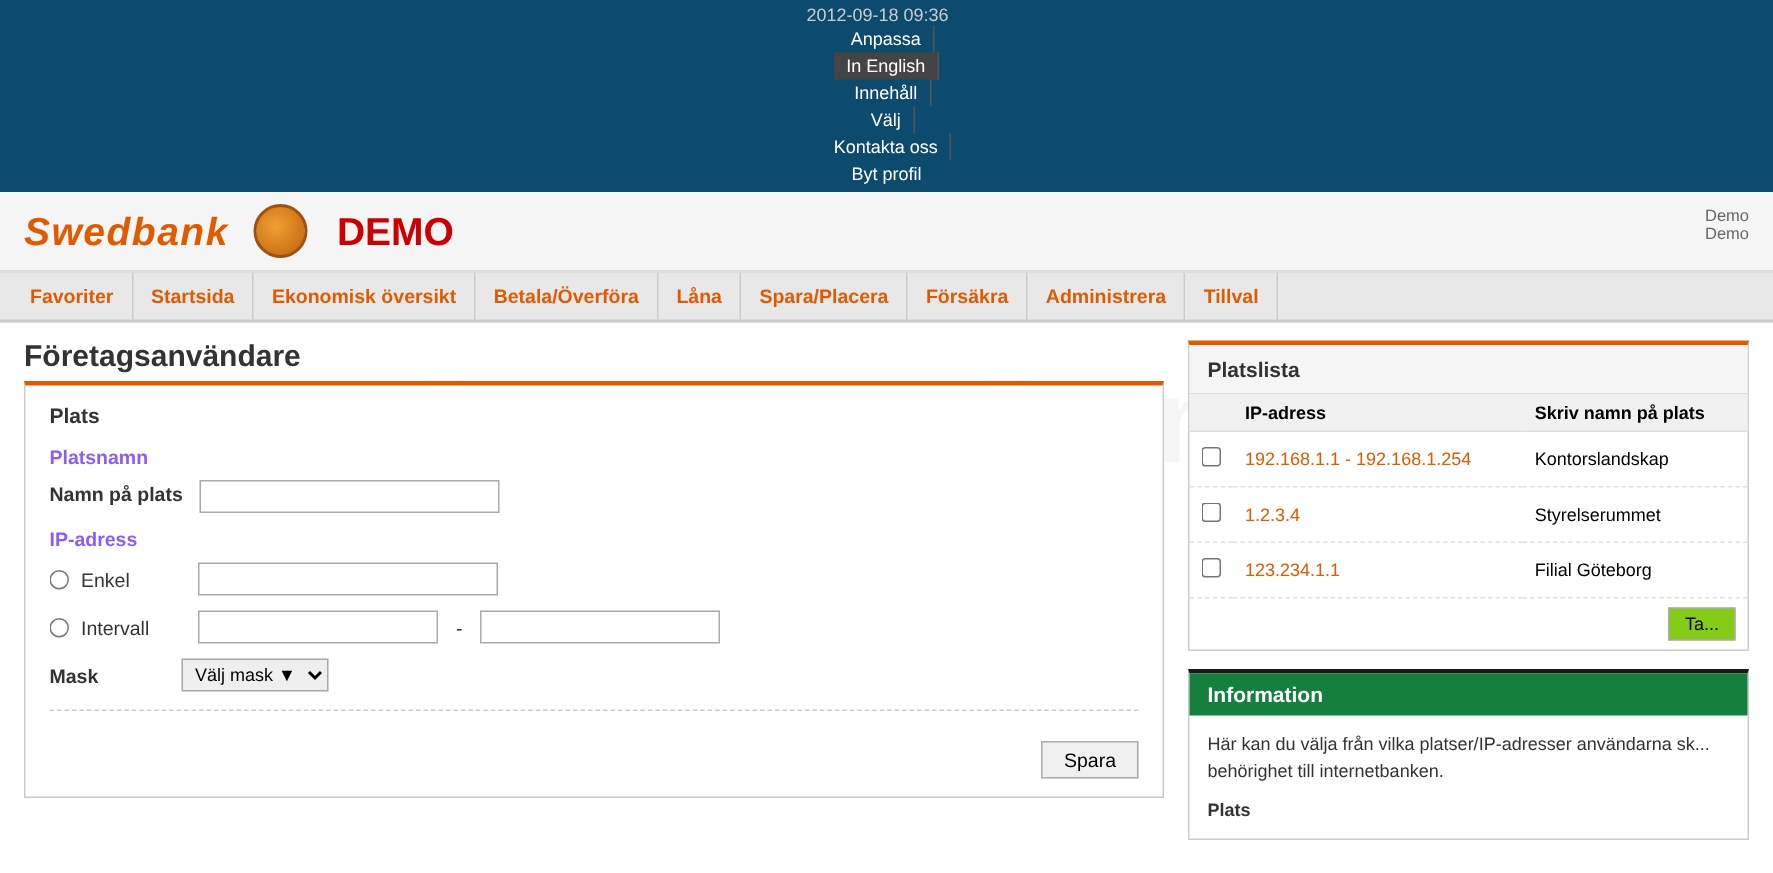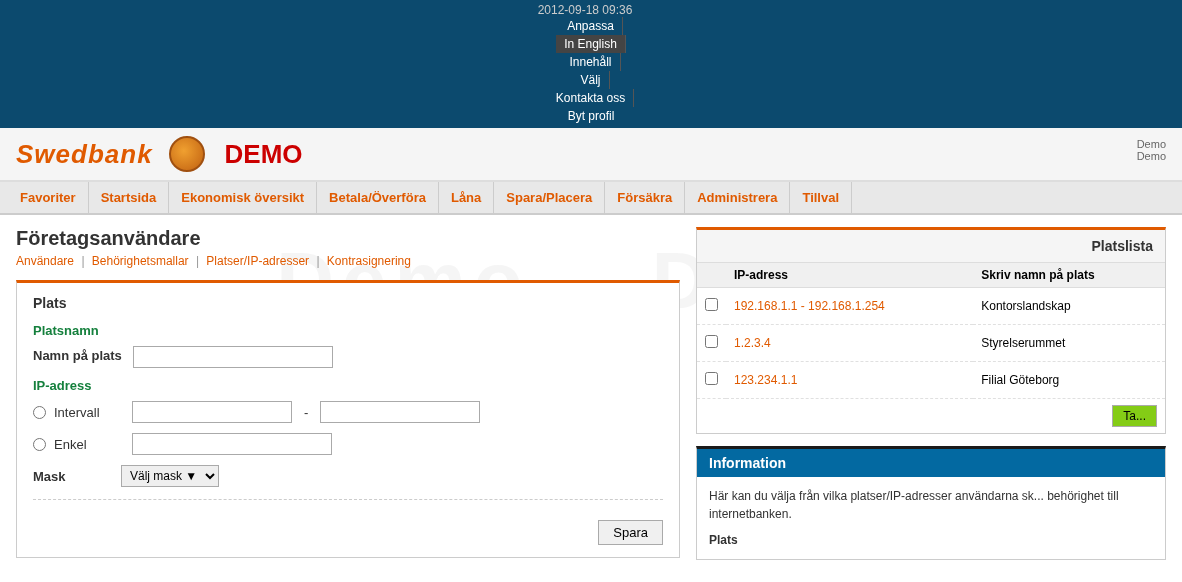--- a/index.html
+++ b/index.html
@@ -108,21 +108,21 @@
       font-size: 80px;
       font-weight: bold;
       color: rgba(200, 200, 200, 0.18);
       pointer-events: none;
       white-space: nowrap;
       z-index: 0;
       letter-spacing: 8px;
     }
 
     
-    #left-panel { width: 664px; position: relative; z-index: 1; }
+    #left-panel { width: 760px; position: relative; z-index: 1; }
 
     .page-title {
       font-size: 20px;
       font-weight: bold;
       color: #333;
       margin-bottom: 4px;
     }
     .breadcrumb {
       margin-bottom: 12px;
       font-size: 12px;
@@ -150,21 +150,21 @@
     .field-label {
       font-weight: bold;
       font-size: 13px;
       color: #333;
       margin-bottom: 4px;
       display: block;
     }
     .section-label {
       font-weight: bold;
       font-size: 13px;
-      color: #15803d;
+      color: #8b5cf6;
       margin-bottom: 8px;
       margin-top: 8px;
     }
     .text-input {
       border: 1px solid #aaa;
       padding: 3px 5px;
       width: 200px;
       font-size: 12px;
       height: 22px;
     }
@@ -227,21 +227,20 @@
       margin-bottom: 12px;
       background: #fff;
     }
     .platslista-title {
       font-size: 14px;
       font-weight: bold;
       color: #333;
       padding: 8px 12px;
       background: #f5f5f5;
       border-bottom: 1px solid #ddd;
-      text-align: right;
     }
     .platslista-table {
       width: 100%;
       border-collapse: collapse;
       font-size: 12px;
     }
     .platslista-table th {
       text-align: left;
       padding: 5px 8px;
       background: #f0f0f0;
@@ -273,21 +272,21 @@
     
     .info-box {
       border: 1px solid #ccc;
       border-top: 3px solid #1a1a1a;
       background: #fff;
     }
     .info-box-title {
       font-size: 14px;
       font-weight: bold;
       color: #fff;
-      background: #0369a1;
+      background: #15803d;
       padding: 6px 12px;
     }
     .info-box-content {
       padding: 10px 12px;
       font-size: 12px;
       color: #333;
       line-height: 1.5;
     }
     .info-box-content .info-sub-title {
       font-weight: bold;
@@ -331,56 +330,47 @@
 </div>
 
 <div id="page-content">
 
   <div class="watermark">Demo &nbsp;&nbsp; Demo</div>
 
   <div id="left-panel">
 
     <h1 class="page-title">Företagsanvändare</h1>
 
-    <div class="breadcrumb">
-      <a href="#">Användare</a>
-      <span> | </span>
-      <a href="#">Behörighetsmallar</a>
-      <span> | </span>
-      <a href="#">Platser/IP-adresser</a>
-      <span> | </span>
-      <a href="#">Kontrasignering</a>
-    </div>
 
     <div class="form-box">
       <div class="form-box-title">Plats</div>
 
       <div class="field-group">
         <div class="section-label">Platsnamn</div>
         <div style="display:flex;align-items:center;margin-bottom:8px;">
           <span class="field-label" style="min-width:100px;">Namn på plats</span>
           <input type="text" class="text-input" value="" style="">
         </div>
       </div>
 
       <div class="field-group">
         <div class="section-label">IP-adress</div>
 
         <div class="radio-row">
           <input type="radio" name="ip-type" style="">
+          <label>Enkel</label>
+          <input type="text" class="text-input" value="" style="">
+        </div>
+
+        <div class="radio-row">
+          <input type="radio" name="ip-type" style="">
           <label>Intervall</label>
           <input type="text" class="text-input" value="" style="width: 160px;">
           <span class="dash">-</span>
           <input type="text" class="text-input" value="" style="width: 160px;">
-        </div>
-
-        <div class="radio-row">
-          <input type="radio" name="ip-type" style="">
-          <label>Enkel</label>
-          <input type="text" class="text-input" value="" style="">
         </div>
 
 
         <div class="mask-row">
           <span class="mask-label">Mask</span>
           <select class="mask-select">
             <option>Välj mask ▼</option>
             <option>/8</option>
             <option>/16</option>
             <option>/24</option>

